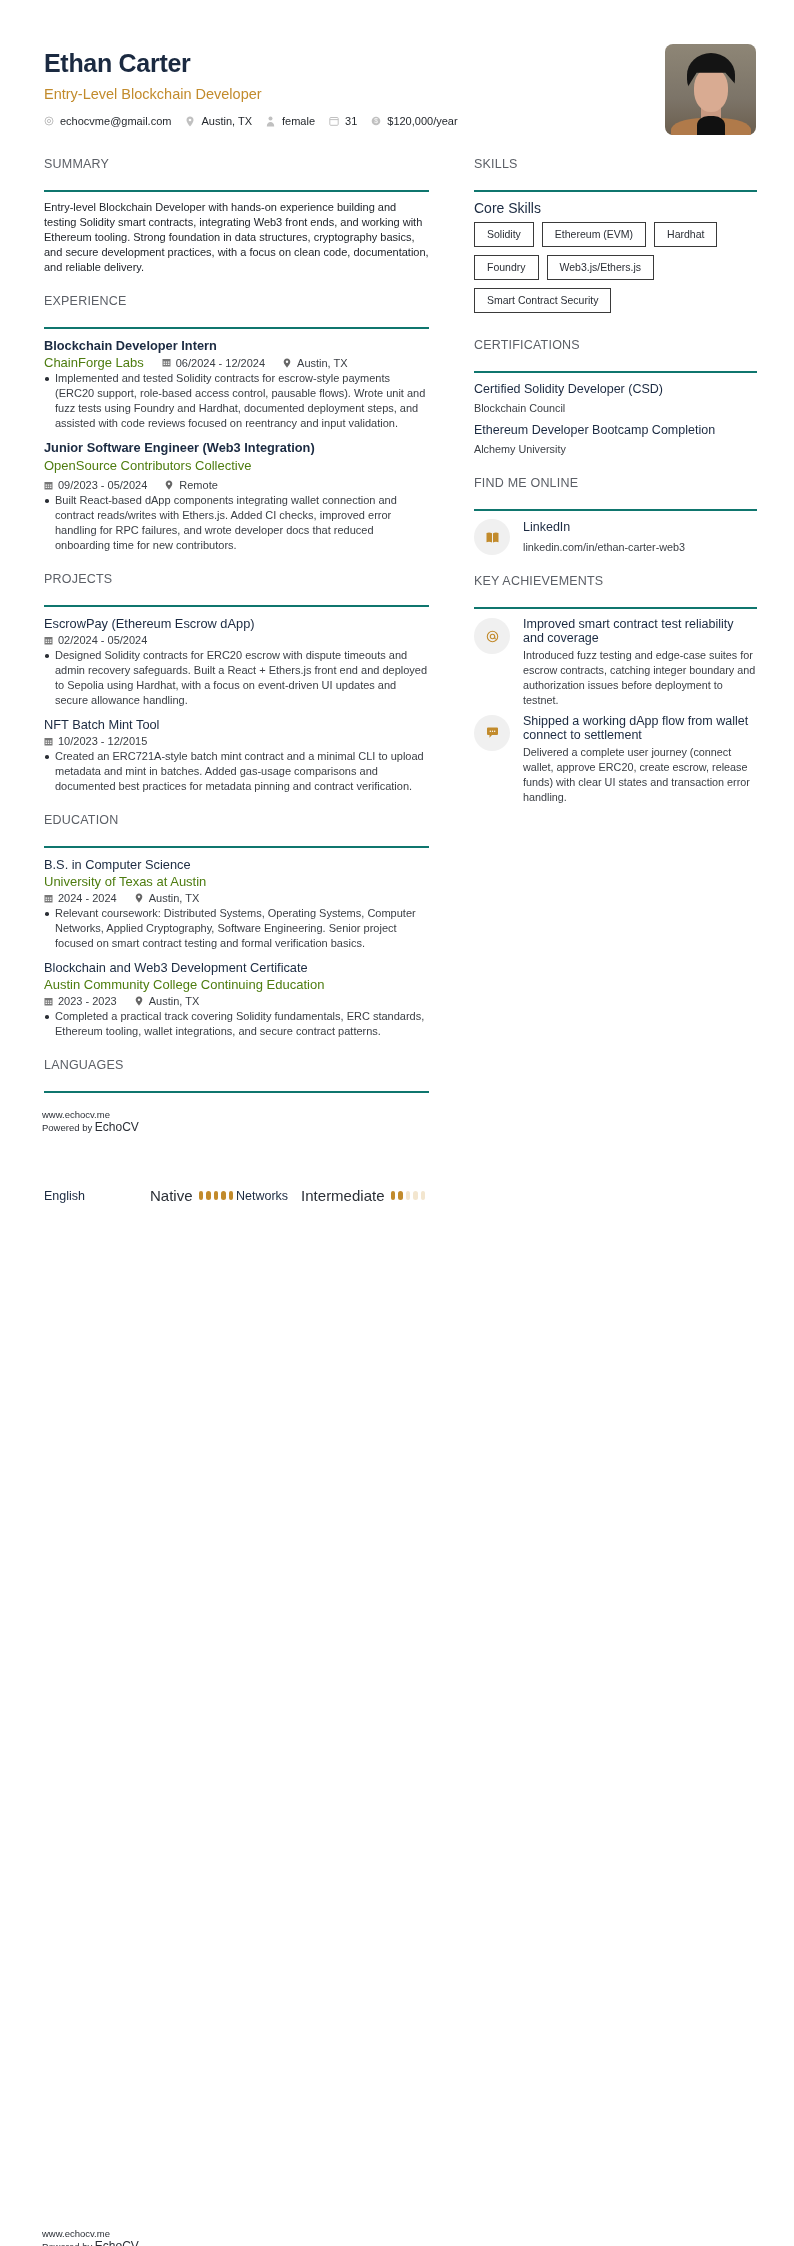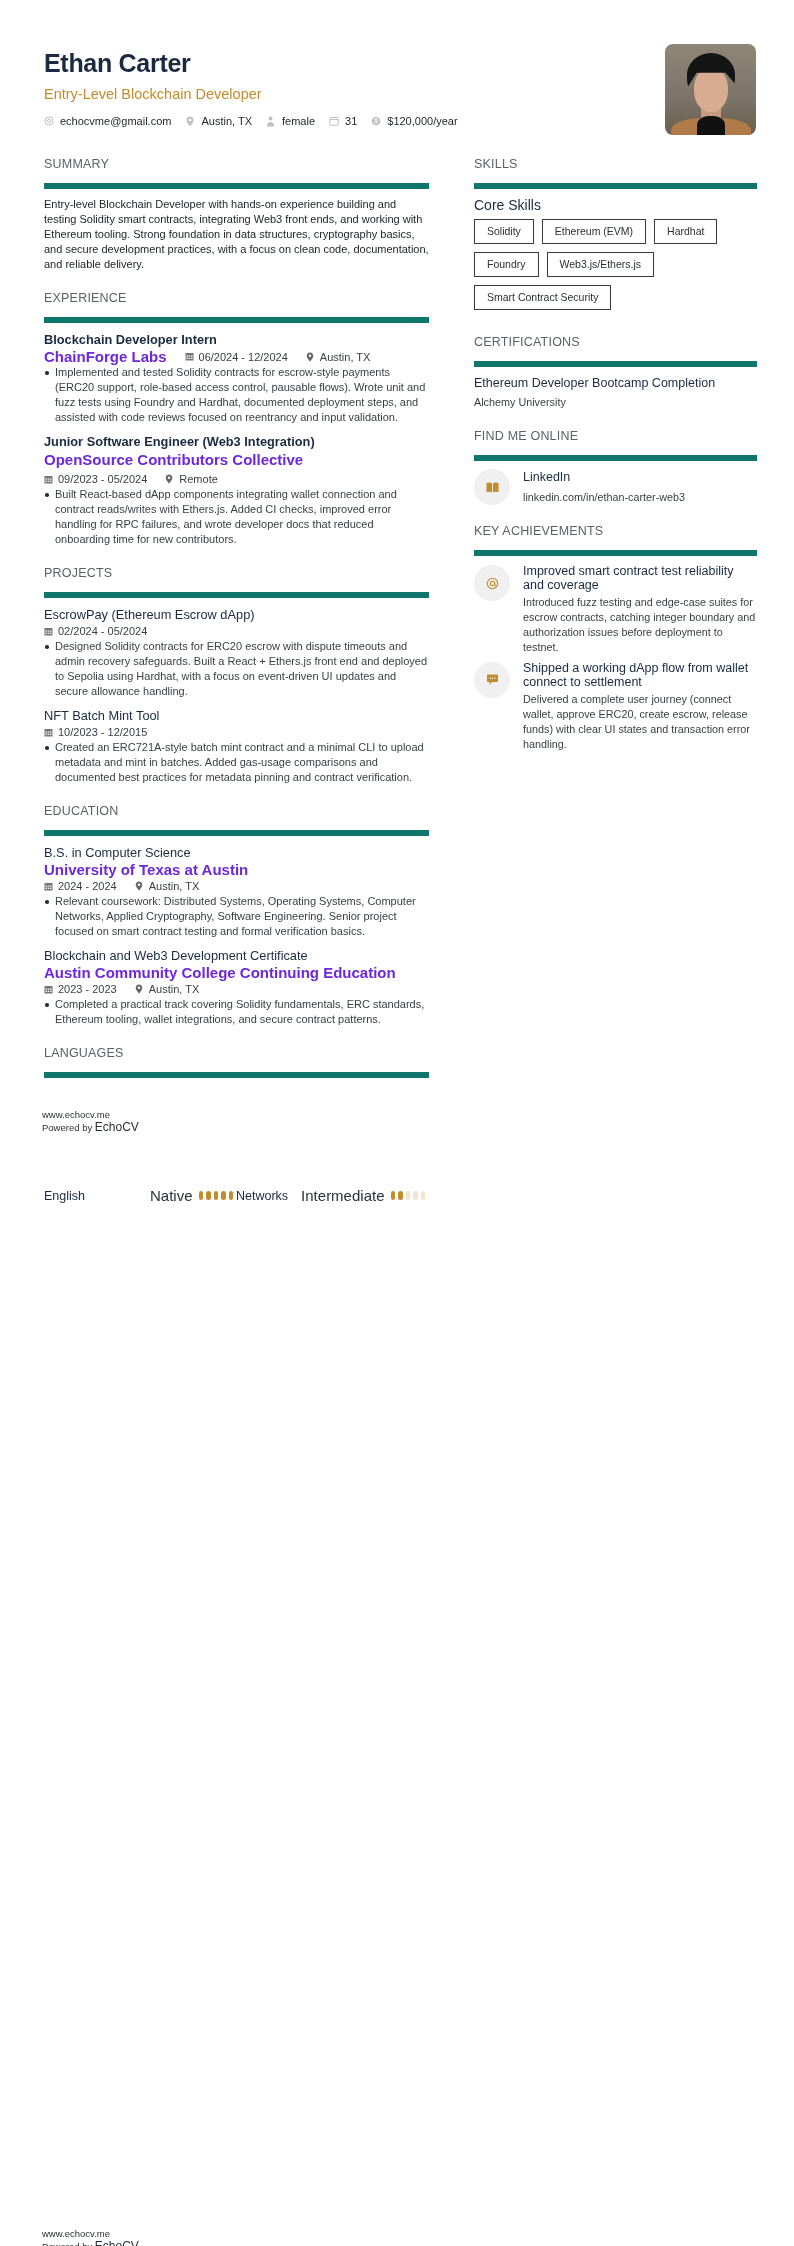--- a/index.html
+++ b/index.html
@@ -22,29 +22,29 @@
   .photo .hair { position:absolute; left:22px; top:9px; width:48px; height:44px; background:#141414; border-radius: 50% 50% 40% 40%; }
   .photo .face { position:absolute; left:29px; top:24px; width:34px; height:44px; background:#d9ab92; border-radius: 45% 45% 48% 48%; }
   .photo .neck { position:absolute; left:36px; top:62px; width:20px; height:16px; background:#c99a82; }
   .photo .coat { position:absolute; left:6px; top:74px; width:80px; height:30px; background:#b07a4a; border-radius: 40% 40% 0 0; }
   .photo .turtle { position:absolute; left:32px; top:72px; width:28px; height:24px; background:#111; border-radius: 40% 40% 0 0; }
 
   
   .col-left { position: absolute; left: 44px; width: 385px; }
   .col-right { position: absolute; left: 474px; width: 283px; }
 
-  .sec-title { font-size: 12.5px; color: #5b5f66; letter-spacing: 0.2px; padding-bottom: 11px; border-bottom: 6px solid #0f766e; margin-bottom: 8px; line-height: 16px; }
+  .sec-title { font-size: 12.5px; color: #5b5f66; letter-spacing: 0.2px; padding-bottom: 18px; border-bottom: 2px solid #0f766e; margin-bottom: 8px; line-height: 16px; }
   .section { margin-bottom: 18px; }
 
   .summary { font-size: 11px; line-height: 15px; color: #22262c; }
 
   .entry { margin-bottom: 8px; }
   .entry-title { font-size: 12.8px; color: #1b2a41; line-height: 17px; }
   .entry-title.bold { font-weight: 700; }
-  .org { font-size: 15px; color: #6d28d9; line-height: 17px; font-weight: bold; }
+  .org { font-size: 13px; color: #4d7c0f; line-height: 17px; }
   .meta-row { display: flex; align-items: center; font-size: 11px; color: #3a3e44; line-height: 16px; }
   .meta { display: inline-flex; align-items: center; margin-right: 18px; }
   .meta .ic { color: #6e6e6e; font-size: 9px; margin-right: 5px; display:inline-flex; width:9px; }
   .inline-org { margin-right: 18px; }
   .bullets { list-style: none; font-size: 11px; line-height: 15px; color: #3a3e44; }
   .bullets li { position: relative; padding-left: 11px; }
   .bullets li::before { content: ""; position: absolute; left: 1px; top: 6px; width: 3.5px; height: 3.5px; border-radius: 50%; background: #2b2f36; }
 
   
   .sub-title { font-size: 14px; color: #1b2a41; margin: 2px 0 6px; }
@@ -357,20 +357,24 @@
       <span class="chip">Hardhat</span>
       <span class="chip">Foundry</span>
       <span class="chip">Web3.js/Ethers.js</span>
       <span class="chip" style="margin-right:80px;">Smart Contract Security</span>
     </div>
   </div>
 
   <div class="section" style="margin-top:-2px;">
     <div class="sec-title">CERTIFICATIONS</div>
     <div class="cert">
+      <div class="cert-name">Certified Solidity Developer (CSD)</div>
+      <div class="cert-org">Blockchain Council</div>
+    </div>
+    <div class="cert">
       <div class="cert-name">Ethereum Developer Bootcamp Completion</div>
       <div class="cert-org">Alchemy University</div>
     </div>
   </div>
 
   <div class="section">
     <div class="sec-title">FIND ME ONLINE</div>
     <div class="online">
       <div class="circle">
         <svg width="13" height="11" viewBox="0 0 13 11">

